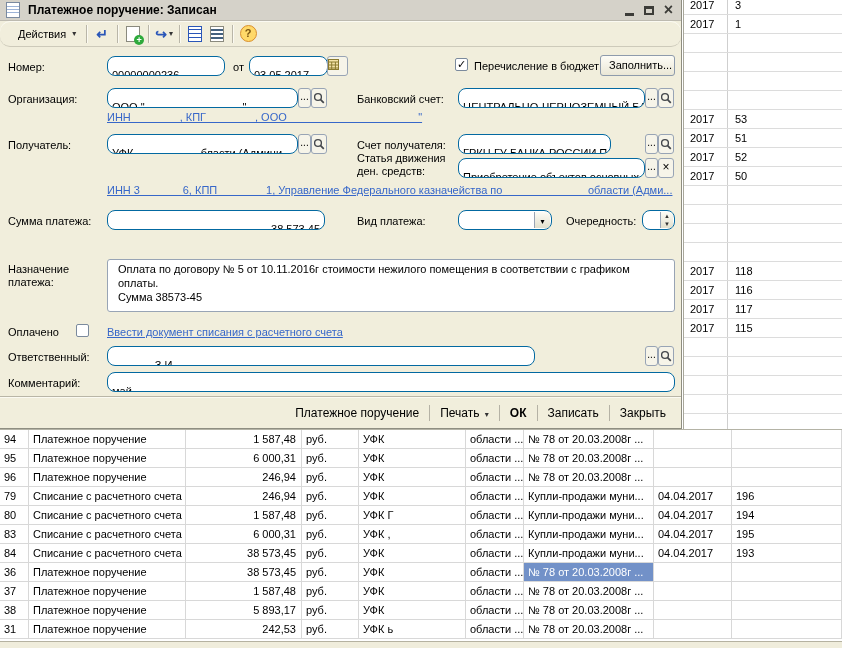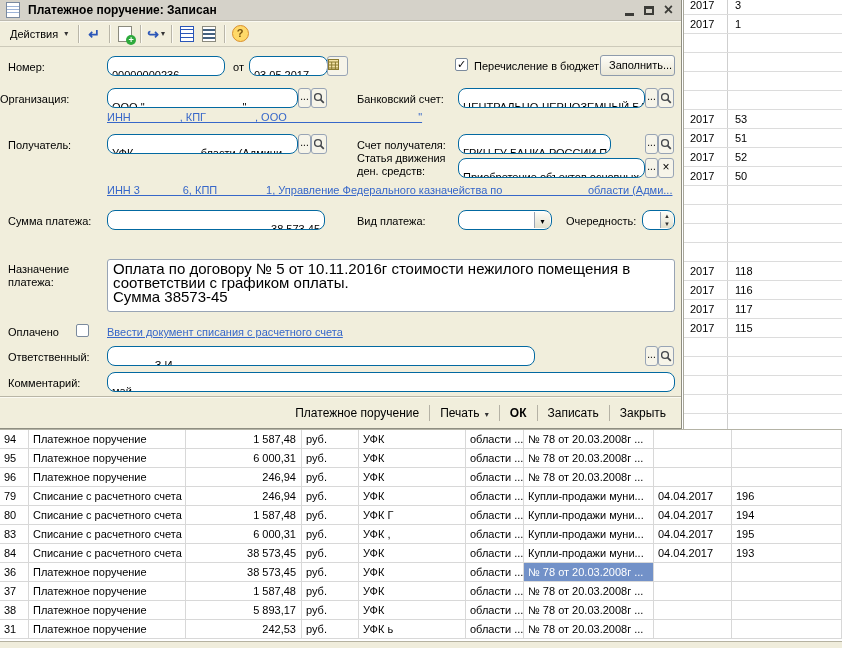--- a/index.html
+++ b/index.html
@@ -27,21 +27,21 @@
             display:flex;align-items:center;padding:4px 6px;box-sizing:border-box;border-bottom:1px solid #bdbab0;}
   .doc-icon{width:12px;height:14px;background:#fff;border:1px solid #7a8aa0;margin-right:8px;
             background-image:linear-gradient(#fff 3px,#9db4d8 3px,#9db4d8 4px,#fff 4px,#fff 6px,#9db4d8 6px,#9db4d8 7px,#fff 7px,#fff 9px,#9db4d8 9px,#9db4d8 10px,#fff 10px);}
   .title-text{font-weight:bold;font-size:12px;flex:1;}
   .win-controls{display:flex;align-items:center;gap:10px;margin-right:2px;}
   .min-glyph{display:inline-block;width:9px;height:3px;background:#3c3c38;margin-top:8px;}
   .max-glyph{display:inline-block;width:10px;height:9px;border:2px solid #3c3c38;box-sizing:border-box;border-top-width:3px;}
   .close-glyph{font-size:16px;font-weight:bold;color:#3c3c38;line-height:14px;}
 
   .toolbar{position:absolute;left:0;top:21px;right:0;height:26px;display:flex;align-items:center;
-           padding:0 4px;box-sizing:border-box;border-bottom:1px solid #cdcaba;box-shadow:0 1px 0 #fbfaf2 inset;}
+           padding:0 12px;box-sizing:border-box;border-bottom:1px solid #cdcaba;box-shadow:0 1px 0 #fbfaf2 inset;border-radius:10px;}
   .tb-btn{display:flex;align-items:center;gap:4px;padding:3px 6px;border-radius:2px;}
   .tb-sep{width:1px;height:18px;background:#b9b6a8;margin:0 4px;box-shadow:1px 0 0 #fbfaf2;}
   .tb-ic{width:22px;height:20px;display:flex;align-items:center;justify-content:center;position:relative;}
   .arrow-blue{color:#2a56b8;font-weight:bold;font-size:14px;line-height:12px;}
   .copy-box{width:12px;height:14px;background:#fff;border:1px solid #8a8a7e;position:relative;}
   .copy-plus{position:absolute;right:-5px;bottom:-4px;width:10px;height:10px;border-radius:50%;background:#2eaa3c;
              color:#fff;font-size:9px;line-height:10px;text-align:center;font-weight:bold;}
   .dd-small{font-size:8px;color:#333;margin-left:2px;}
   .list-box{width:12px;height:14px;background:#fff;border:1px solid #2a56b8;
             background-image:linear-gradient(#fff 2px,#2a56b8 2px,#2a56b8 3px,#fff 3px,#fff 6px,#2a56b8 6px,#2a56b8 7px,#fff 7px,#fff 10px,#2a56b8 10px,#2a56b8 11px,#fff 11px);}
@@ -55,21 +55,21 @@
        border-radius:8px;padding:12px 4px 0 4px;white-space:pre;overflow:hidden;font-size:11px;}
   .sq{position:absolute;height:20px;width:13px;box-sizing:border-box;background:#f6f4e9;border:1px solid #98a4b5;
       border-radius:3px;text-align:center;padding-top:2px;font-size:10px;line-height:12px;overflow:hidden;}
   .sq.wide{width:16px;}
   .btn{position:absolute;height:21px;box-sizing:border-box;border:1px solid #8e9bac;border-radius:3px;
        background:linear-gradient(#fdfcf6,#eae7d6);font-size:11px;padding:3px 8px 0 8px;text-align:center;}
   .cb{position:absolute;width:13px;height:13px;box-sizing:border-box;background:#fff;border:1px solid #7b8a9d;
       border-radius:2px;font-size:11px;line-height:11px;text-align:center;}
   .lnk{position:absolute;color:#3767c9;text-decoration:underline;white-space:pre;font-size:11px;overflow:hidden;}
   .ta{position:absolute;box-sizing:border-box;background:#fff;border:1px solid #98a4b5;border-radius:3px;
-      padding:2px 5px;white-space:pre-wrap;line-height:14px;font-size:15px;overflow:hidden;}
+      padding:2px 10px;white-space:pre-wrap;line-height:14px;font-size:11px;overflow:hidden;}
   .combo-btn{position:absolute;right:1px;top:1px;bottom:1px;width:16px;background:linear-gradient(#fdfcf6,#e3e0cd);
              border-left:1px solid #98a4b5;text-align:center;font-size:8px;padding-top:5px;box-sizing:border-box;border-radius:0 2px 2px 0;}
   .spin-btns{position:absolute;right:1px;top:1px;bottom:1px;width:12px;border-left:1px solid #98a4b5;
              display:flex;flex-direction:column;background:linear-gradient(#fdfcf6,#e3e0cd);border-radius:0 2px 2px 0;}
   .spin-btns span{flex:1;font-size:6px;line-height:8px;text-align:center;color:#333;}
 
   .footer{position:absolute;left:0;top:396px;right:0;height:33px;box-sizing:border-box;
           border-top:1px solid #b9b6a7;box-shadow:0 1px 0 #fbfaf2 inset;
           display:flex;align-items:center;justify-content:flex-end;padding-right:6px;font-size:12px;}
   .f-btn{padding:3px 9px;white-space:nowrap;}
@@ -357,21 +357,21 @@
           <line x1="3.7" y1="3" x2="3.7" y2="11" stroke="#8a7a2f"></line>
           <line x1="7.4" y1="3" x2="7.4" y2="11" stroke="#8a7a2f"></line>
           <line x1="0" y1="6" x2="11" y2="6" stroke="#8a7a2f"></line>
           <line x1="0" y1="9" x2="11" y2="9" stroke="#8a7a2f"></line>
         </svg>
       </span>
     <span class="cb" style="left:455px;top:58px">✓</span>
     <span class="lb" style="left:474px;top:60px">Перечисление в бюджет</span>
     <span class="btn" style="left:600px;top:55px;width:75px">Заполнить...</span>
 
-    <span class="lb" style="left:0;top:93px">Организация:</span>
+    <span class="lb" style="left:8px;top:93px">Организация:</span>
     <span class="inp" style="left:107px;top:88px;width:191px">ООО "                                "</span>
     <span class="sq" style="left:298px;top:88px">...</span>
     <span class="sq wide" style="left:311px;top:88px">
         <svg width="12" height="13" viewBox="0 0 12 13" style="margin:1px auto 0">
           <circle cx="5" cy="5" r="3.4" fill="none" stroke="#44474c" stroke-width="1.4"></circle>
           <line x1="7.6" y1="7.6" x2="10.8" y2="10.8" stroke="#44474c" stroke-width="1.7"></line>
         </svg>
       </span>
     <span class="lb" style="left:357px;top:93px">Банковский счет:</span>
     <span class="inp" style="left:458px;top:88px;width:187px">ЦЕНТРАЛЬНО-ЧЕРНОЗЕМНЫЙ БАН</span>

